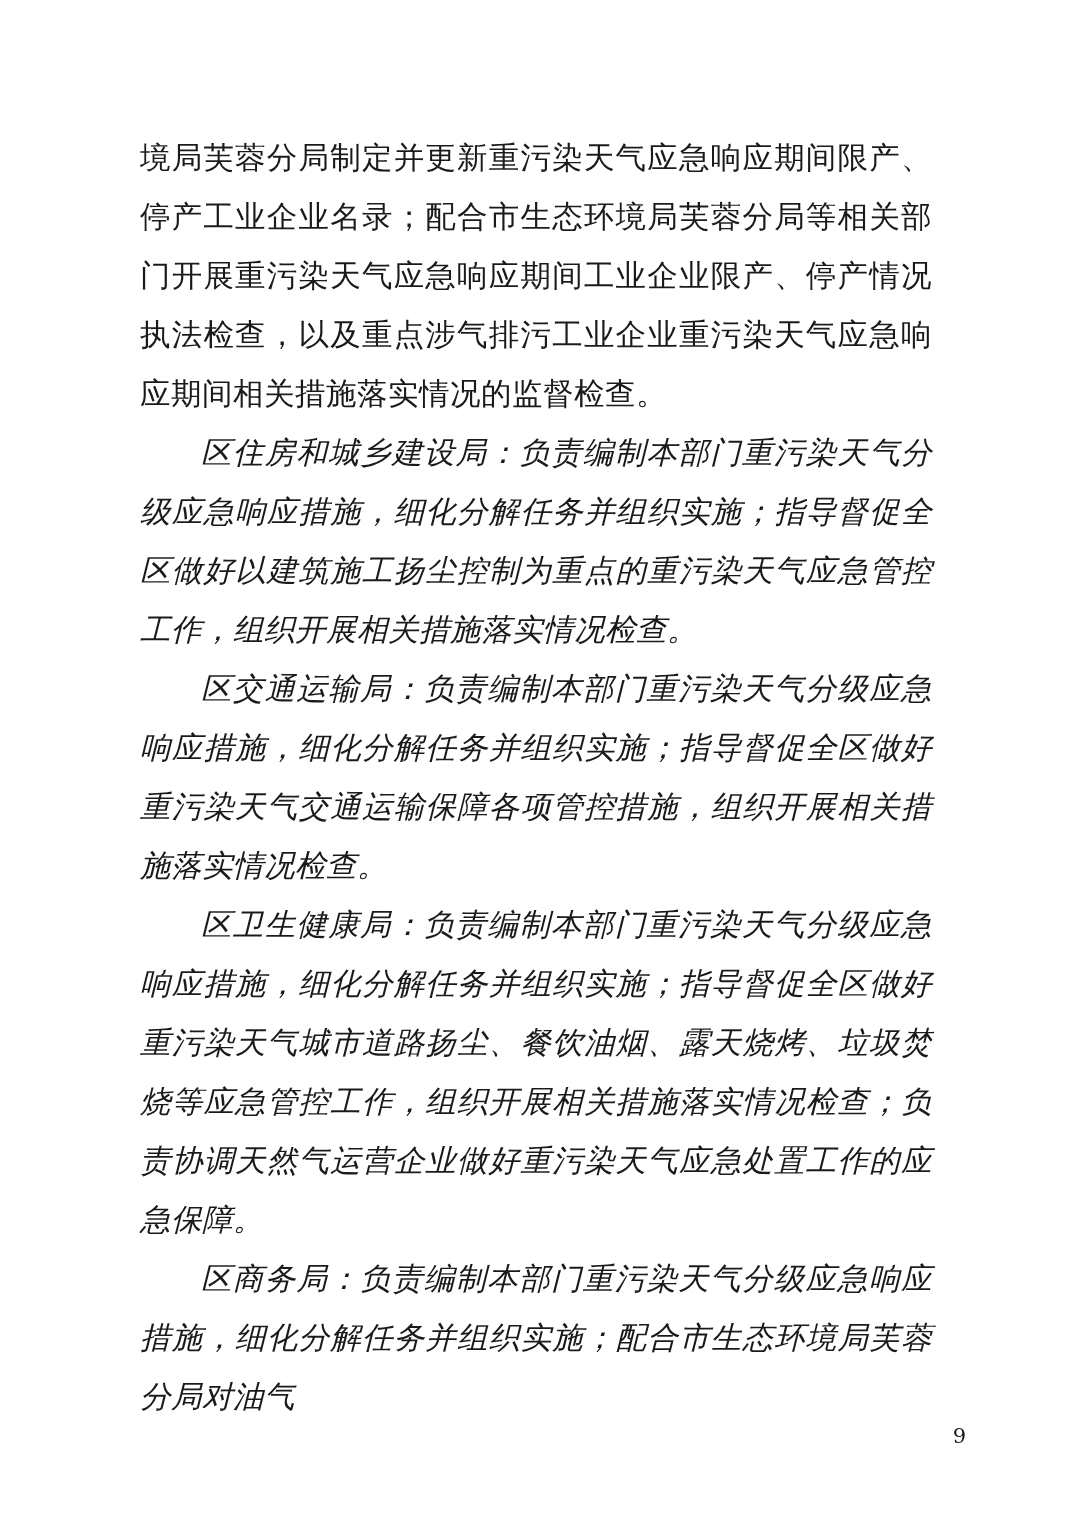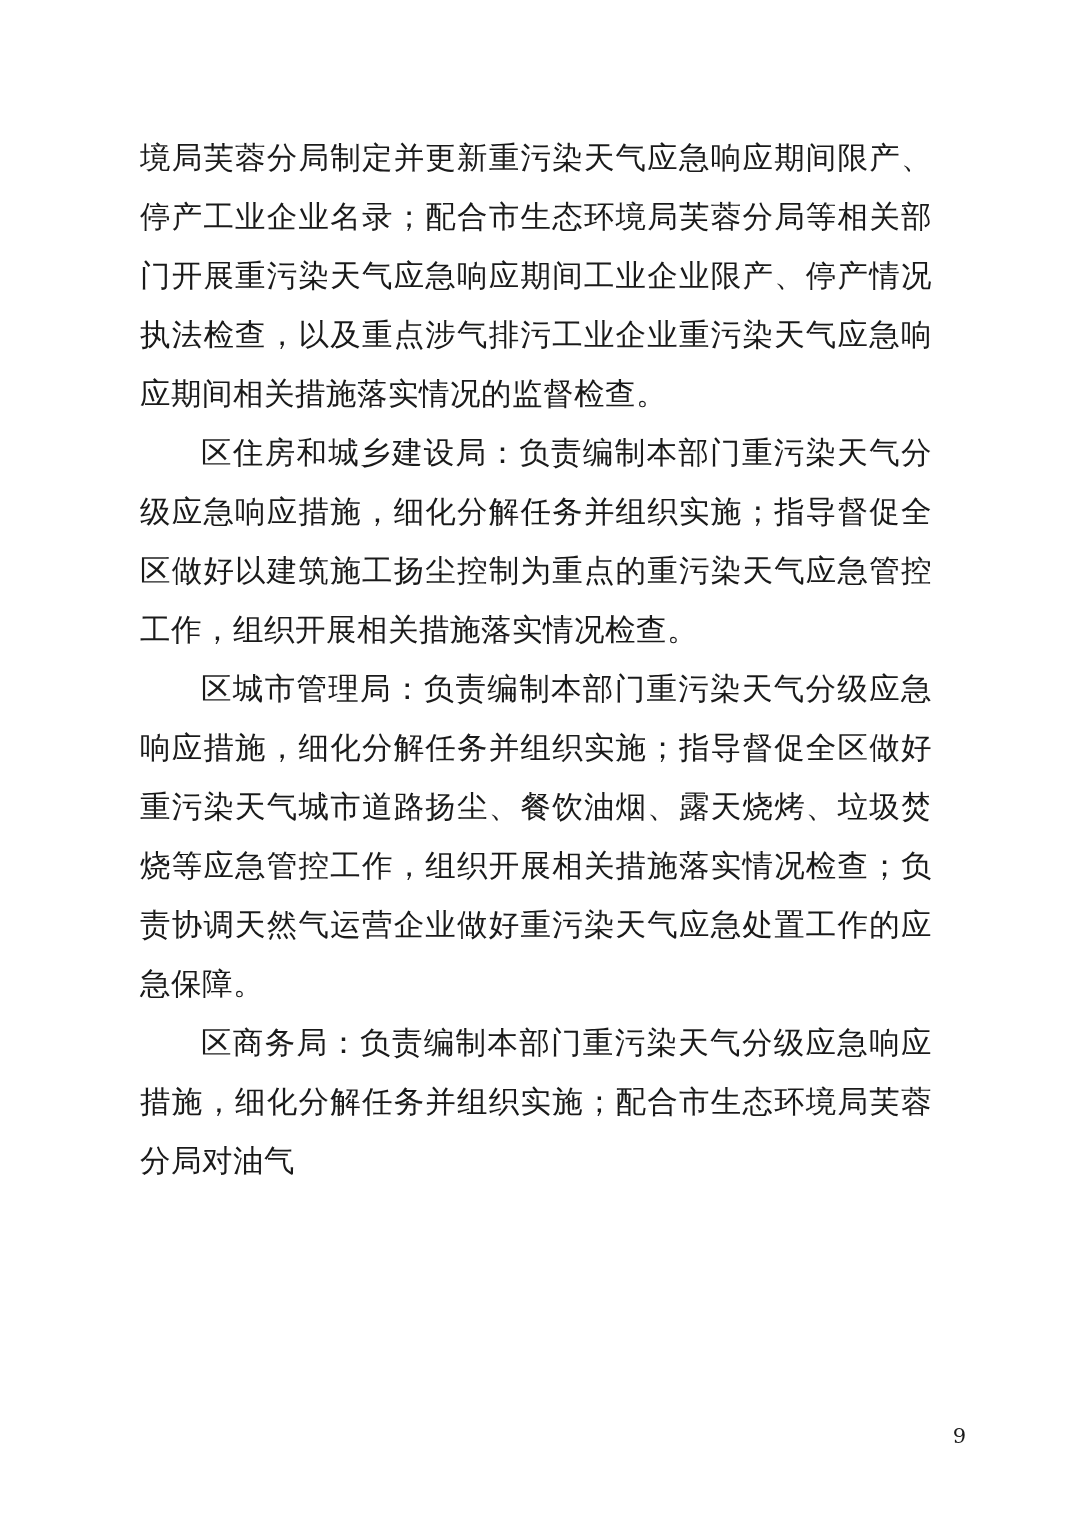--- a/index.html
+++ b/index.html
@@ -29,34 +29,36 @@
     line-height: 59px;
     color: #1a1a1a;
     text-align: justify;
     text-justify: inter-ideograph;
     letter-spacing: 0.5px;
     margin: 0;
     text-indent: 0;
   }
   .para.indent {
     text-indent: 61px;
+    font-style: italic;
   }
   .page-number {
     position: absolute;
     right: 108px;
     bottom: 72px;
     font-size: 21px;
     color: #1a1a1a;
     font-family: "DejaVu Serif", "Liberation Serif", serif;
   }
 </style>
 </head>
 <body>
 
 <div class="page">
   <div class="content">
     <p class="para">境局芙蓉分局制定并更新重污染天气应急响应期间限产、停产工业企业名录；配合市生态环境局芙蓉分局等相关部门开展重污染天气应急响应期间工业企业限产、停产情况执法检查，以及重点涉气排污工业企业重污染天气应急响应期间相关措施落实情况的监督检查。</p>
     <p class="para indent">区住房和城乡建设局：负责编制本部门重污染天气分级应急响应措施，细化分解任务并组织实施；指导督促全区做好以建筑施工扬尘控制为重点的重污染天气应急管控工作，组织开展相关措施落实情况检查。</p>
-    <p class="para indent">区城市管理局：负责编制本部门重污染天气分级应急响应措施，细化分解任务并组织实施；指导督促全区做好重污染天气城市道路扬尘、餐饮油烟、露天烧烤、垃圾焚烧等应急管控工作，组织开展相关措施落实情况检查；负责协调天然气运营企业做好重污染天气应急处置工作的应急保障。</p>
+    <p class="para indent">区交通运输局：负责编制本部门重污染天气分级应急响应措施，细化分解任务并组织实施；指导督促全区做好重污染天气交通运输保障各项管控措施，组织开展相关措施落实情况检查。</p>
+    <p class="para indent">区卫生健康局：负责编制本部门重污染天气分级应急响应措施，细化分解任务并组织实施；指导督促全区做好重污染天气城市道路扬尘、餐饮油烟、露天烧烤、垃圾焚烧等应急管控工作，组织开展相关措施落实情况检查；负责协调天然气运营企业做好重污染天气应急处置工作的应急保障。</p>
     <p class="para indent">区商务局：负责编制本部门重污染天气分级应急响应措施，细化分解任务并组织实施；配合市生态环境局芙蓉分局对油气</p>
   </div>
   <div class="page-number">9</div>
 </div>
 
 </body></html>

